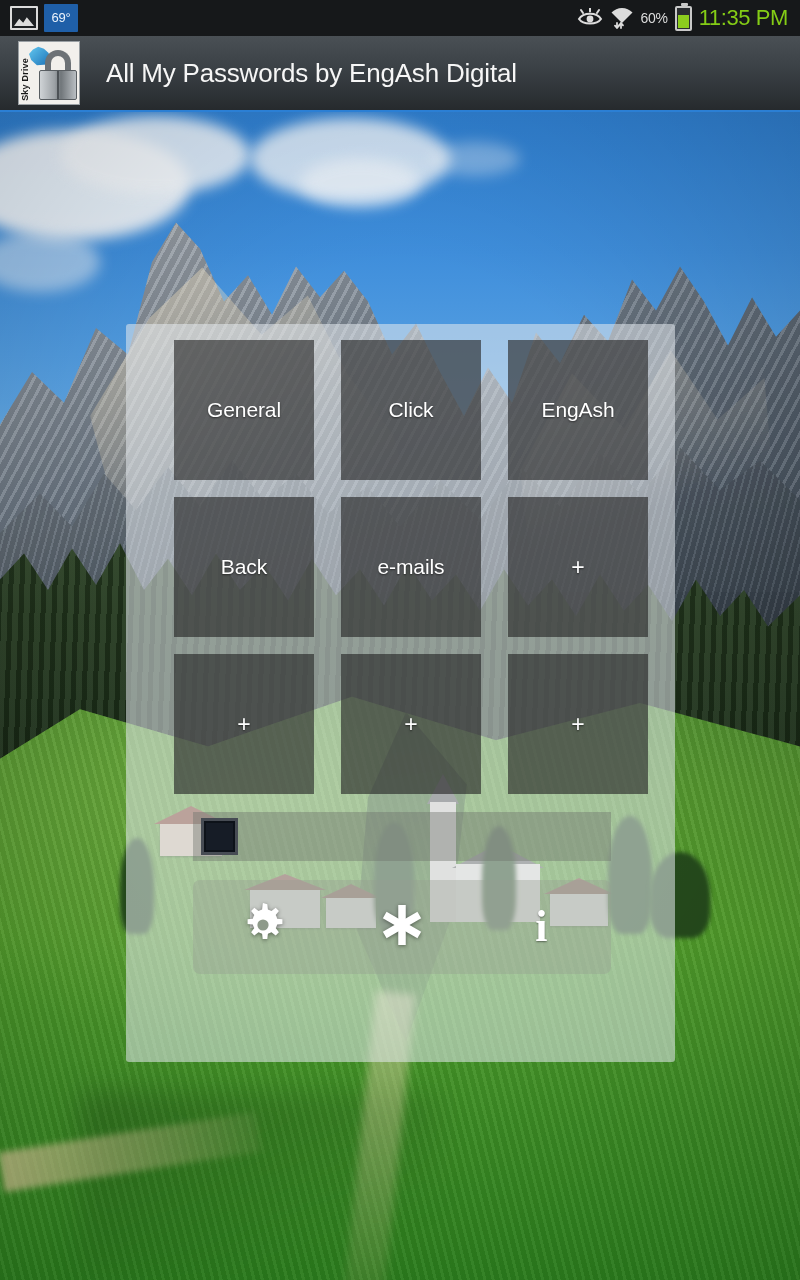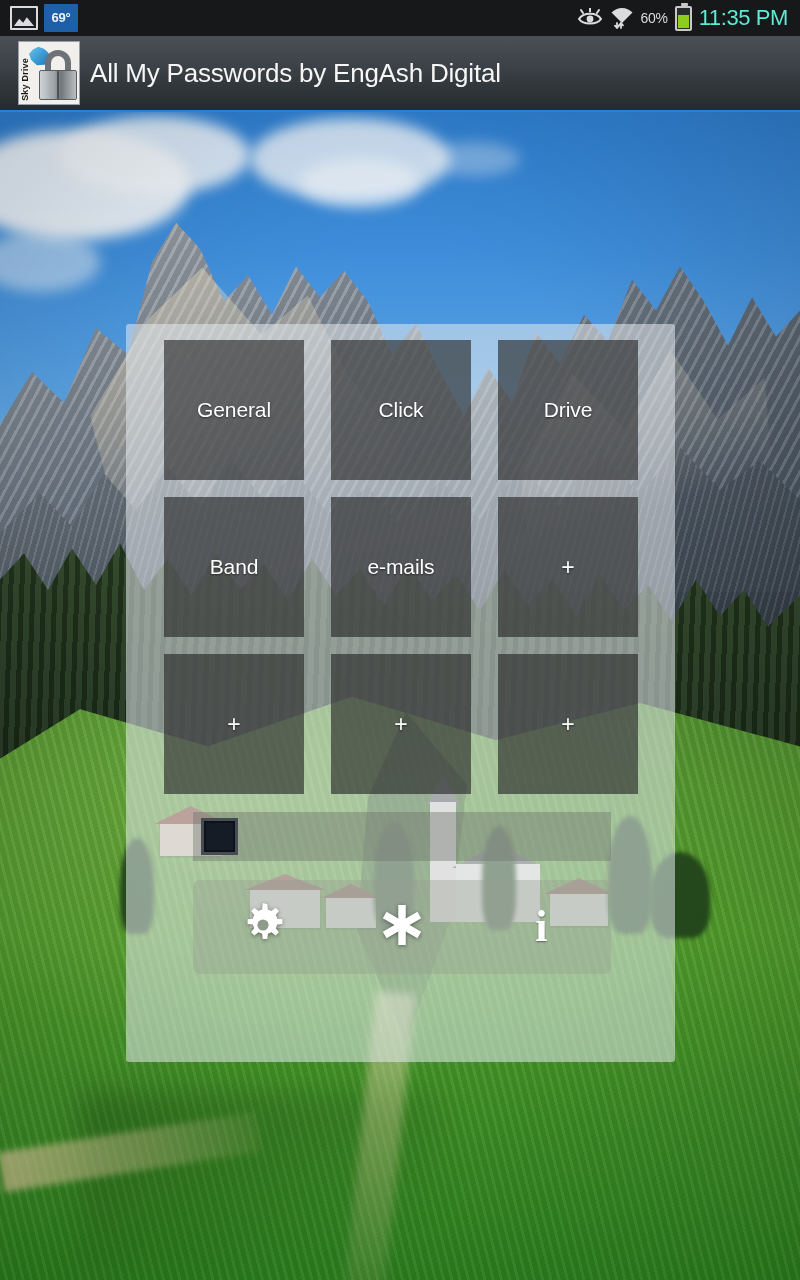--- a/index.html
+++ b/index.html
@@ -143,38 +143,38 @@
   .gallery-ic {
     width: 28px; height: 24px; border: 2px solid #dcdcdc; background: #1d2023;
     position: relative; border-radius: 1px;
   }
   .gallery-ic::after {
     content:""; position:absolute; left:2px; bottom:2px; right:2px; height:11px;
     background:#dcdcdc;
     clip-path: polygon(0% 100%, 26% 34%, 46% 70%, 64% 20%, 100% 100%);
   }
   .weather-badge {
-    background: #1f5fa8; color: #eaf2fb; font-size: 13px; font-weight: bold;
+    background: #1f5fa8; color: #eaf2fb; font-size: 13px; font-weight: normal;
     padding: 4px 5px 5px; border-radius: 1px; letter-spacing: -.2px; line-height: 1;
     min-width: 34px; text-align: right; height: 28px; display:flex; align-items:center; justify-content:center;
   }
   .sb-right { margin-left: auto; display: flex; align-items: center; gap: 7px; }
   .eye-ic { width: 26px; height: 20px; position: relative; }
   .eye-ic svg { display:block; }
   .wifi-ic { width: 24px; height: 22px; position: relative; }
   .pct { font-size: 14px; color: #dcdcdc; letter-spacing: -.3px; }
   .battery {
     width: 17px; height: 25px; border: 2px solid #c9c9c9; position: relative; border-radius: 2px;
     background: #2a2d30;
   }
   .battery::before {
     content:""; position:absolute; top:-5px; left:4px; width:7px; height:3px; background:#c9c9c9; border-radius:1px;
   }
   .battery .fill { position:absolute; left:1px; right:1px; bottom:1px; height: 60%; background:#8ccd1e; }
-  .clock { font-size: 22px; color: #5eead4; letter-spacing: -.4px; text-align: center; }
+  .clock { font-size: 22px; color: #84cc16; letter-spacing: -.4px; text-align: center; }
 
   
   #actionbar {
     position: absolute; left: 0; top: 36px; width: 800px; height: 76px;
     background: linear-gradient(#4a5055 0%, #3b4146 42%, #2f3438 75%, #262a2d 100%);
     display: flex; align-items: center; border-bottom: 2px solid #2196f3;
   }
   #actionbar::after{
     content:""; position:absolute; left:0; right:0; bottom:-2px; height:2px;
     background:#2b7fd4;
@@ -198,31 +198,31 @@
   }
   .app-icon .lock-body {
     position:absolute; left: 20px; top: 28px; width: 38px; height: 30px;
     background: linear-gradient(90deg,#cfd3d6 0%,#9da2a6 40%,#70767a 58%,#b9bec2 100%);
     border: 1px solid #585d61; border-radius: 2px;
   }
   .app-icon .lock-body::after{
     content:""; position:absolute; left:17px; top:0; bottom:0; width:2px; background:#4d5256;
   }
   #apptitle {
-    margin-left: 10px; color: #f6f6f6; font-size: 26px; letter-spacing: -.2px;
+    margin-left: 26px; color: #f6f6f6; font-size: 26px; letter-spacing: -.2px;
   }
 
   
   #panel {
     position: absolute; left: 126px; top: 324px; width: 549px; height: 738px;
     background: rgba(226,232,238,0.56);
     border-radius: 3px;
   }
   .grid {
-    position: absolute; left: 38px; top: 16px; width: 476px;
+    position: absolute; left: 48px; top: 16px; width: 476px;
   }
   .grid-row { display: flex; gap: 27px; margin-bottom: 17px; }
   .tile {
     width: 140px; height: 140px;
     background: rgba(35,35,35,0.62);
     display: flex; align-items: center; justify-content: center;
     color: #ffffff; font-size: 21px; letter-spacing: -.1px;
     text-shadow: 0 1px 2px rgba(0,0,0,.55);
   }
   .tile.plus { font-size: 23px; font-weight: 500; }
@@ -351,24 +351,24 @@
     </div>
     <div id="apptitle">All My Passwords by EngAsh Digital</div>
   </div>
 
   <div id="panel">
 
     <div class="grid">
       <div class="grid-row">
         <div class="tile">General</div>
         <div class="tile">Click</div>
-        <div class="tile">Drive</div>
+        <div class="tile">EngAsh</div>
       </div>
       <div class="grid-row">
-        <div class="tile">Band</div>
+        <div class="tile">Back</div>
         <div class="tile">e-mails</div>
         <div class="tile plus">+</div>
       </div>
       <div class="grid-row">
         <div class="tile plus">+</div>
         <div class="tile plus">+</div>
         <div class="tile plus">+</div>
       </div>
     </div>
 

